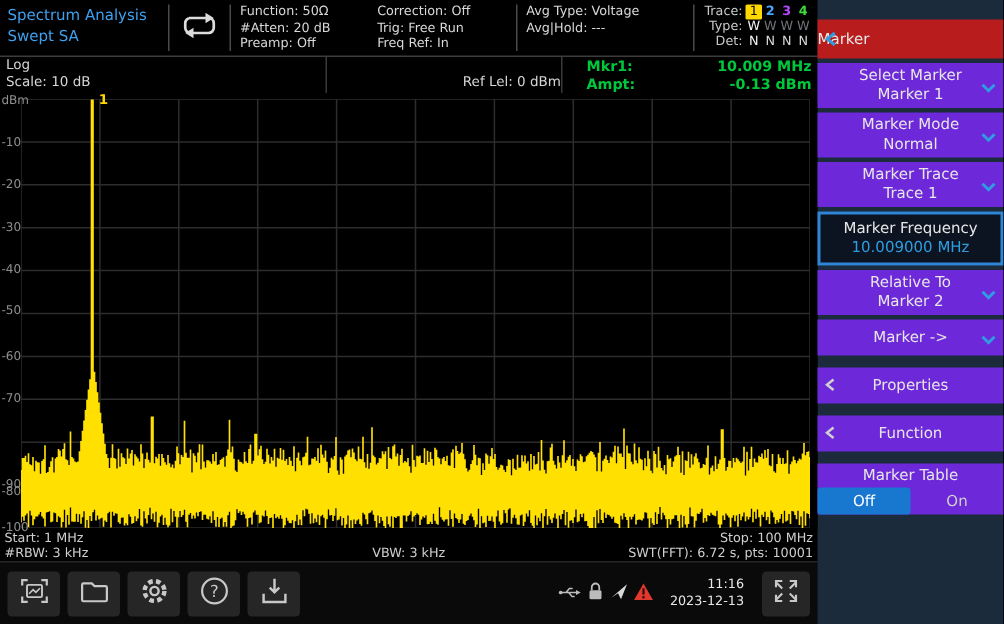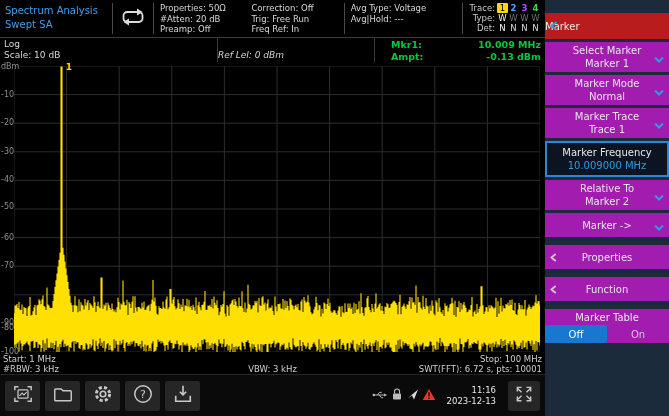--- a/index.html
+++ b/index.html
@@ -15,21 +15,21 @@
   .hcol{font-size:8.5px;line-height:1.25;color:#d8d8d8;padding:3px 0 0 6px;white-space:nowrap;}
   .legend{margin-left:auto;padding:3px 4px 0 0;font-size:8.5px;line-height:1.2;}
   .lrow{display:flex;align-items:center;}
   .llab{width:32px;text-align:right;color:#c9c9c9;margin-right:2px;}
   .lval{width:11px;text-align:center;}
   .tbadge{background:#ffd800;color:#000;border-radius:1px;}
 
   
   .subheader{height:24px;display:flex;font-size:9px;box-sizing:border-box;}
   .sh-left{width:218px;border-right:1px solid #3a3a3a;box-sizing:border-box;padding:1px 0 0 4px;line-height:1.25;}
-  .sh-mid{width:157px;border-right:1px solid #3a3a3a;box-sizing:border-box;display:flex;align-items:flex-end;justify-content:flex-start;padding-bottom:2px;font-style:italic;}
+  .sh-mid{width:157px;border-right:1px solid #3a3a3a;box-sizing:border-box;display:flex;align-items:flex-end;justify-content:flex-end;padding-bottom:2px;}
   .sh-right{flex:1;display:grid;grid-template-columns:1fr auto;font-size:9.5px;font-weight:bold;color:#00c83c;line-height:1.2;padding:1px 4px 0 16px;}
   .sh-right .val{text-align:right;}
 
   
   .graph{position:relative;height:292px;background:#000;}
   #plot{position:absolute;left:14px;top:4px;}
   .ylab{position:absolute;left:1px;font-size:8px;color:#8f8f8f;line-height:9px;}
   .mk1{position:absolute;top:0;font-size:9px;color:#ffd800;font-weight:bold;}
 
   
@@ -41,21 +41,21 @@
 
   
   .taskbar{height:42px;background:#0a0a0a;border-top:1px solid #262626;box-sizing:border-box;display:flex;align-items:center;padding:0 5px;gap:5px;}
   .tb{width:35px;height:30px;background:#262626;border-radius:3px;display:flex;align-items:center;justify-content:center;flex:none;}
   .status{display:flex;align-items:center;gap:3px;margin-left:auto;}
   .timebox{text-align:right;font-size:8.5px;line-height:1.25;color:#e8e8e8;margin:0 7px 0 6px;}
 
   
   .panel{width:124px;background:#1b2b3c;display:flex;flex-direction:column;font-size:10px;box-sizing:border-box;}
   .phead{background:#b91c1c;height:26px;margin-top:13px;display:flex;align-items:center;justify-content:flex-start;position:relative;color:#e8e8e8;}
-  .pbtn{background:#a21caf;margin-top:3px;display:flex;flex-direction:column;align-items:center;justify-content:center;position:relative;color:#e6e6e6;line-height:13px;flex:none;}
+  .pbtn{background:#6d28d9;margin-top:3px;display:flex;flex-direction:column;align-items:center;justify-content:center;position:relative;color:#e6e6e6;line-height:13px;flex:none;}
   .h30{height:30px;} .h24{height:24px;} .mt8{margin-top:8px;}
   .sel{height:32px;border:2px solid #2f86d6;background:#0b1420;margin-top:3px;}
   .sel .pv{color:#2f9ce0;}
   .chevR{position:absolute;right:5px;top:50%;margin-top:-4px;}
   .chevL{position:absolute;left:5px;top:50%;margin-top:-5px;}
   .togglewrap{height:34px;justify-content:flex-start;padding-top:2px;box-sizing:border-box;}
   .toggle-row{display:flex;width:100%;height:18px;margin-top:1px;}
   .t-off{flex:1;background:#1877cf;border-radius:2px;display:flex;align-items:center;justify-content:center;color:#fff;}
   .t-on{flex:1;display:flex;align-items:center;justify-content:center;color:#cfcfcf;}
   .pfill{flex:1;}
@@ -76,21 +76,21 @@
         <span>
           <svg width="26" height="20" viewBox="0 0 26 20">
             <path d="M6 5 H19 a3.5 3.5 0 0 1 3.5 3.5 v3 a3.5 3.5 0 0 1 -3.5 3.5 H7 a3.5 3.5 0 0 1 -3.5 -3.5 v-3 A3.5 3.5 0 0 1 7 5" fill="none" stroke="#dcdcdc" stroke-width="1.8"></path>
             <path d="M17 1.5 L22.5 5 L17 8.5 Z" fill="#dcdcdc"></path>
             <path d="M9 11.5 L3.5 15 L9 18.5 Z" fill="#dcdcdc"></path>
           </svg>
         </span>
       </div>
       <div class="vdiv"></div>
       <div class="hcol" style="width:86px">
-        <div>Properties: 50Ω</div>
+        <div>Function: 50Ω</div>
         <div>#Atten: 20 dB</div>
         <div>Preamp: Off</div>
       </div>
       <div class="hcol" style="width:93px">
         <div>Correction: Off</div>
         <div>Trig: Free Run</div>
         <div>Freq Ref: In</div>
       </div>
       <div class="vdiv"></div>
       <div class="hcol" style="width:112px">

